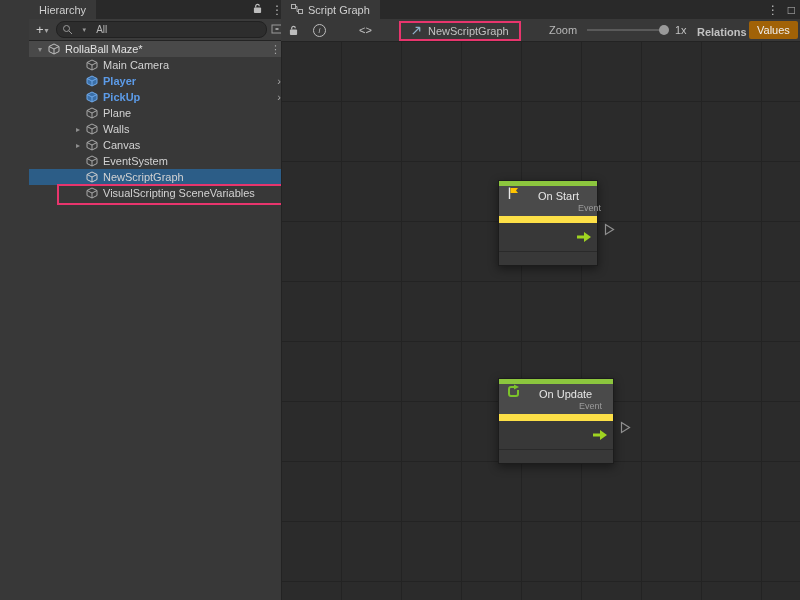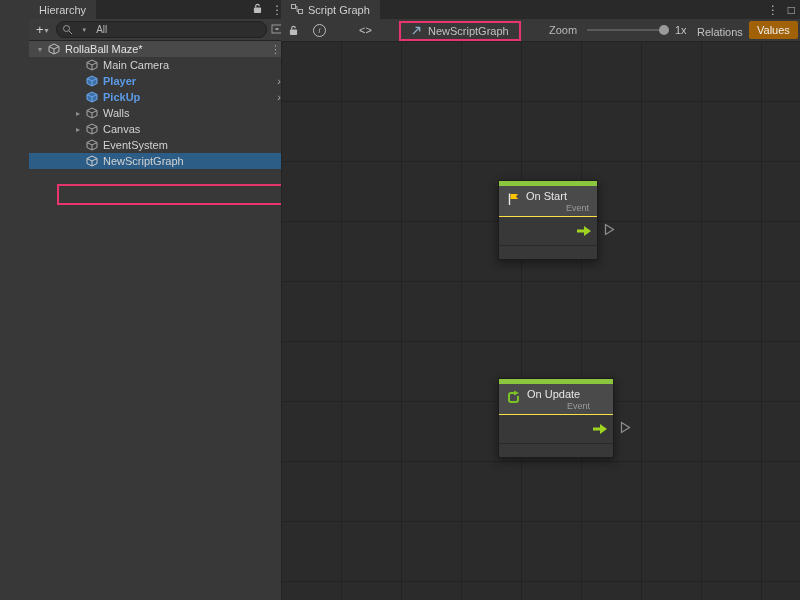--- a/index.html
+++ b/index.html
@@ -45,21 +45,21 @@
   .zoom-track{width:80px;height:2px;background:#5a5a5a;position:relative;}
   .zoom-knob{position:absolute;right:-2px;top:-4px;width:10px;height:10px;border-radius:50%;background:#9a9a9a;}
   .btn-flat{padding:2px 4px;}
   .btn-pressed{background:#a16207;border-radius:2px;padding:2px 8px;color:#efefef;}
   
   .canvas{position:absolute;left:0;top:41px;right:0;bottom:0;background:#2b2b2b;
     background-image:linear-gradient(#232323 1px, transparent 1px),linear-gradient(90deg,#232323 1px, transparent 1px);
     background-size:60px 60px;}
   .node{position:absolute;background:#3a3a3a;border:1px solid #1c1c1c;box-shadow:0 3px 9px rgba(0,0,0,.45);box-sizing:border-box;}
   .node-strip{height:5px;background:#8cc63e;}
-  .node-header{height:30px;background:#4a4a4a;display:flex;align-items:center;gap:6px;padding:0 7px;border-bottom:1px solid #fde047;}
+  .node-header{height:30px;background:#4a4a4a;display:flex;gap:18px;padding:0 7px;border-bottom:7px solid #fde047;}
   .node-titles{display:flex;flex-direction:column;justify-content:center;}
   .node-title{font-size:11px;color:#e6e6e6;line-height:13px;white-space:nowrap;}
   .node-sub{font-size:9px;color:#9b9b9b;line-height:10px;margin-left:40px;}
   .node-port{height:28px;position:relative;border-bottom:1px solid #2a2a2a;background:#383838;}
   .port-arrow{position:absolute;right:5px;top:50%;transform:translateY(-50%);display:flex;}
   .node-footer{height:13px;background:#383838;}
   .port-triangle{position:absolute;display:flex;}
   #node-onstart{left:217px;top:139px;width:100px;}
   #tri-onstart{left:323px;top:182px;}
   #node-onupdate{left:217px;top:337px;width:116px;}
@@ -150,20 +150,30 @@
         <svg width="12" height="12" viewBox="0 0 12 12">
             <path d="M6 1 L11 3.5 V8.5 L6 11 L1 8.5 V3.5 Z" fill="#3a6fa8" stroke="#6fa8e8"></path>
             <path d="M1 3.5 L6 6 L11 3.5 M6 6 V11" stroke="#6fa8e8" fill="none"></path>
           </svg>
       </span>
       <span class="lbl">PickUp</span>
       <span class="right glyph">›</span>
     </div>
 
 
+    <div class="row child">
+      <span class="slot"></span>
+      <span class="obj-icon">
+        <svg width="12" height="12" viewBox="0 0 12 12">
+            <path d="M6 1 L11 3.5 V8.5 L6 11 L1 8.5 V3.5 Z" fill="none" stroke="#a8a8a8"></path>
+            <path d="M1 3.5 L6 6 L11 3.5 M6 6 V11" stroke="#a8a8a8" fill="none"></path>
+          </svg>
+      </span>
+      <span class="lbl">Plane</span>
+    </div>
 
     <div class="row child">
       <span class="slot">▸</span>
       <span class="obj-icon">
         <svg width="12" height="12" viewBox="0 0 12 12">
             <path d="M6 1 L11 3.5 V8.5 L6 11 L1 8.5 V3.5 Z" fill="none" stroke="#a8a8a8"></path>
             <path d="M1 3.5 L6 6 L11 3.5 M6 6 V11" stroke="#a8a8a8" fill="none"></path>
           </svg>
       </span>
       <span class="lbl">Walls</span>
@@ -195,20 +205,30 @@
       <span class="slot"></span>
       <span class="obj-icon">
         <svg width="12" height="12" viewBox="0 0 12 12">
             <path d="M6 1 L11 3.5 V8.5 L6 11 L1 8.5 V3.5 Z" fill="none" stroke="#cfcfcf"></path>
             <path d="M1 3.5 L6 6 L11 3.5 M6 6 V11" stroke="#cfcfcf" fill="none"></path>
           </svg>
       </span>
       <span class="lbl">NewScriptGraph</span>
     </div>
 
+    <div class="row child">
+      <span class="slot"></span>
+      <span class="obj-icon">
+        <svg width="12" height="12" viewBox="0 0 12 12">
+            <path d="M6 1 L11 3.5 V8.5 L6 11 L1 8.5 V3.5 Z" fill="none" stroke="#a8a8a8"></path>
+            <path d="M1 3.5 L6 6 L11 3.5 M6 6 V11" stroke="#a8a8a8" fill="none"></path>
+          </svg>
+      </span>
+      <span class="lbl">VisualScripting SceneVariables</span>
+    </div>
 
     <div class="annotation" id="hier-annotation"></div>
   </div>
 </div>
 
 <div class="panel" id="graph">
   <div class="tabstrip">
     <div class="tab">
       <span>
         <svg width="12" height="10" viewBox="0 0 12 10">
@@ -247,21 +267,21 @@
       <span>NewScriptGraph</span>
     </div>
 
     <div class="gt-item" style="left:268px;color:#b8b8b8;">Zoom</div>
     <div class="gt-item" style="left:306px;">
       <div class="zoom-track">
         <div class="zoom-knob"></div>
       </div>
     </div>
     <div class="gt-item" style="left:394px;">1x</div>
-    <div class="gt-item btn-flat" style="left:412px;">Relations</div>
+    <div class="gt-item btn-flat" style="left:412px;font-weight:bold;">Relations</div>
     <div class="gt-item btn-pressed" style="left:468px;top:2px;height:14px;">Values</div>
     <div class="gt-item" style="left:519px;margin-left:8px;">Di</div>
   </div>
 
   <div class="canvas">
 
     <div class="node" id="node-onstart">
       <div class="node-strip"></div>
       <div class="node-header">
         <span>

